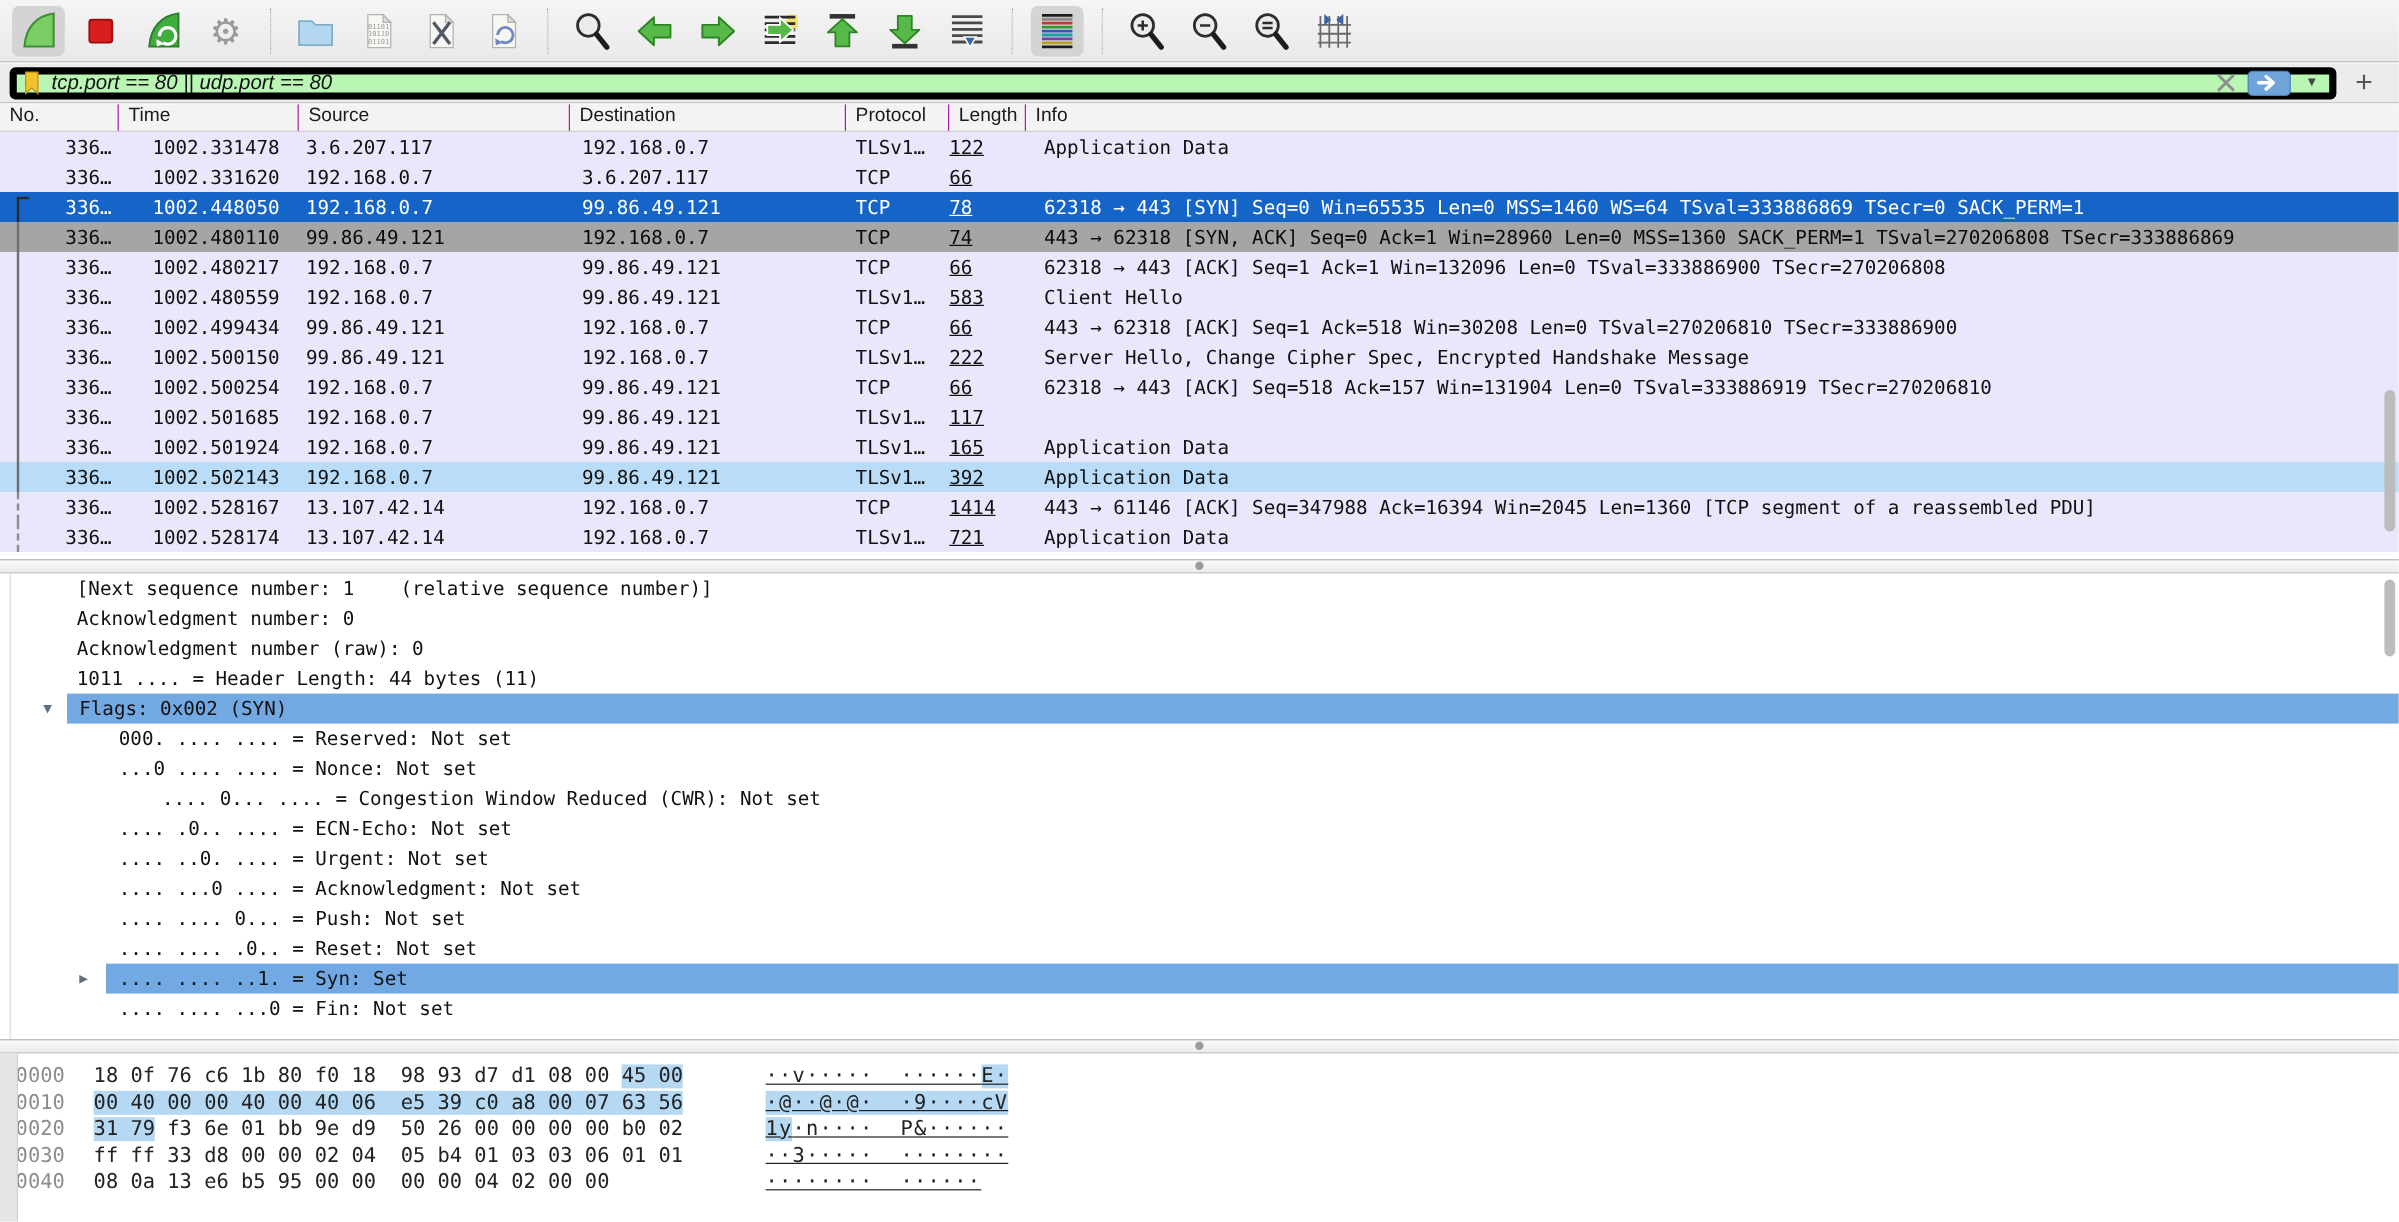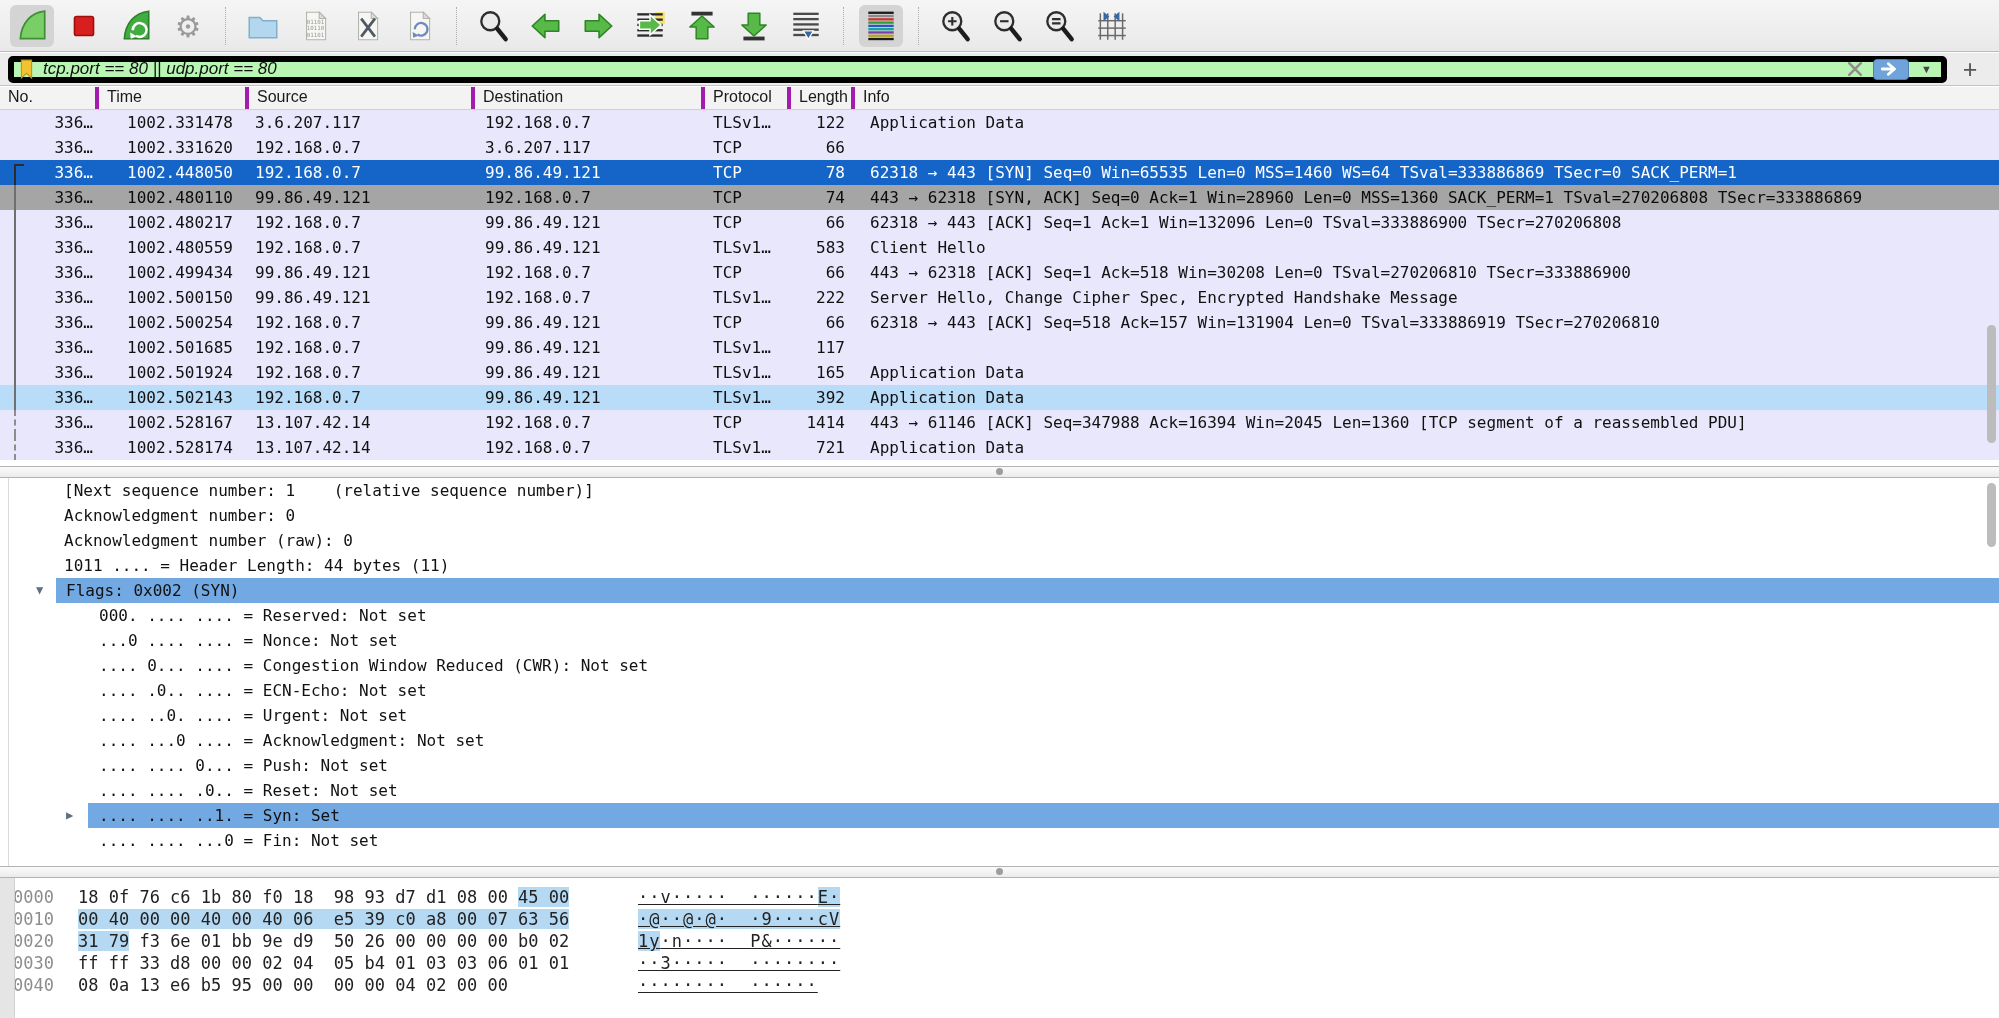--- a/index.html
+++ b/index.html
@@ -38,39 +38,39 @@
   #apply-btn{ width:36px; height:21px; background:#6fa3da; border:1px solid #4d7fb5; border-radius:4px; display:flex; align-items:center; justify-content:center; }
   #filter-caret{ font-size:11px; color:#444; padding:0 4px; }
   #add-filter{ width:26px; font-size:25px; color:#555; text-align:center; margin:0 8px 0 10px; line-height:26px; }
 
   
   #pkt-header{
     position:absolute; top:87px; left:0; right:0; height:23px;
     background:#f4f3f3; border-bottom:1px solid #cfcfcf;
     display:flex; font-size:16px; color:#1a1a1a;
   }
-  .hcell{ border-right:4px solid #a21caf; padding:1px 0 0 8px; overflow:hidden; white-space:nowrap; flex:0 0 auto; }
+  .hcell{ border-right:1px solid #a21caf; padding:1px 0 0 8px; overflow:hidden; white-space:nowrap; flex:0 0 auto; }
   .hcell:last-child{ border-right:none; flex:1; }
 
   #pkt-rows{
     position:absolute; top:110px; left:0; right:0; height:356px;
     background:#fff; overflow:hidden; font-size:16px;
   }
   .prow{ height:25px; line-height:25px; display:flex; position:relative; }
   .prow.normal{ background:var(--row-bg); color:#111; }
   .prow.selected{ background:var(--sel-bg); color:#fff; }
   .prow.gray{ background:#a5a5a5; color:#0b0b0b; }
   .prow.hover{ background:#b9dcf8; color:#111; }
   .pcell{ overflow:hidden; white-space:pre; flex:0 0 auto; }
   .pcell.c0{ text-align:right; padding-right:6px; }
   .pcell.c1{ padding-left:28px; }
   .pcell.c2{ padding-left:6px; }
   .pcell.c3{ padding-left:10px; }
   .pcell.c4{ padding-left:8px; }
-  .pcell.c5{ text-align:right; padding-right:10px; }
+  .pcell.c5{ text-align:left; padding-right:10px;text-decoration:underline; }
   .pcell.c6{ padding-left:15px; flex:1; }
   .mline{ position:absolute; left:14px; top:0; bottom:0; width:10px; }
   .mline.bracket{ border-left:2px solid #2b2b2b; border-top:2px solid #2b2b2b; top:4px; }
   .mline.solid{ border-left:2px solid #6f6f6f; }
   .mline.dash{ border-left:2px dashed #8d8d8d; }
 
   .vthumb{ position:absolute; width:9px; border-radius:5px; background:#bcbcbc; right:3px; }
 
   
   .splitter{
@@ -441,21 +441,21 @@
 
   <div id="details" class="mono">
     <div class="inner-line"></div>
       <div class="dline" style="padding-left: 64px;">[Next sequence number: 1    (relative sequence number)]</div>
       <div class="dline" style="padding-left: 64px;">Acknowledgment number: 0</div>
       <div class="dline" style="padding-left: 64px;">Acknowledgment number (raw): 0</div>
       <div class="dline" style="padding-left: 64px;">1011 .... = Header Length: 44 bytes (11)</div>
       <div class="dline" style="padding-left: 66px; background: linear-gradient(to right, transparent 56px, rgb(115, 169, 226) 56px);">Flags: 0x002 (SYN)<span class="dmark" style="left: 36px;">▼</span></div>
       <div class="dline" style="padding-left: 99px;">000. .... .... = Reserved: Not set</div>
       <div class="dline" style="padding-left: 99px;">...0 .... .... = Nonce: Not set</div>
-      <div class="dline" style="padding-left: 99px;">.... 0... .... = Congestion Window Reduced (CWR): Not set</div>
+      <div class="dline" style="padding-left: 99px; margin-left: 36px;">.... 0... .... = Congestion Window Reduced (CWR): Not set</div>
       <div class="dline" style="padding-left: 99px;">.... .0.. .... = ECN-Echo: Not set</div>
       <div class="dline" style="padding-left: 99px;">.... ..0. .... = Urgent: Not set</div>
       <div class="dline" style="padding-left: 99px;">.... ...0 .... = Acknowledgment: Not set</div>
       <div class="dline" style="padding-left: 99px;">.... .... 0... = Push: Not set</div>
       <div class="dline" style="padding-left: 99px;">.... .... .0.. = Reset: Not set</div>
       <div class="dline" style="padding-left: 99px; background: linear-gradient(to right, transparent 88px, rgb(115, 169, 226) 88px);">.... .... ..1. = Syn: Set<span class="dmark" style="left: 66px;">▶</span></div>
       <div class="dline" style="padding-left: 99px;">.... .... ...0 = Fin: Not set</div>
     </div>
   <div class="vthumb" style="top:483px; height:64px;"></div>
 

